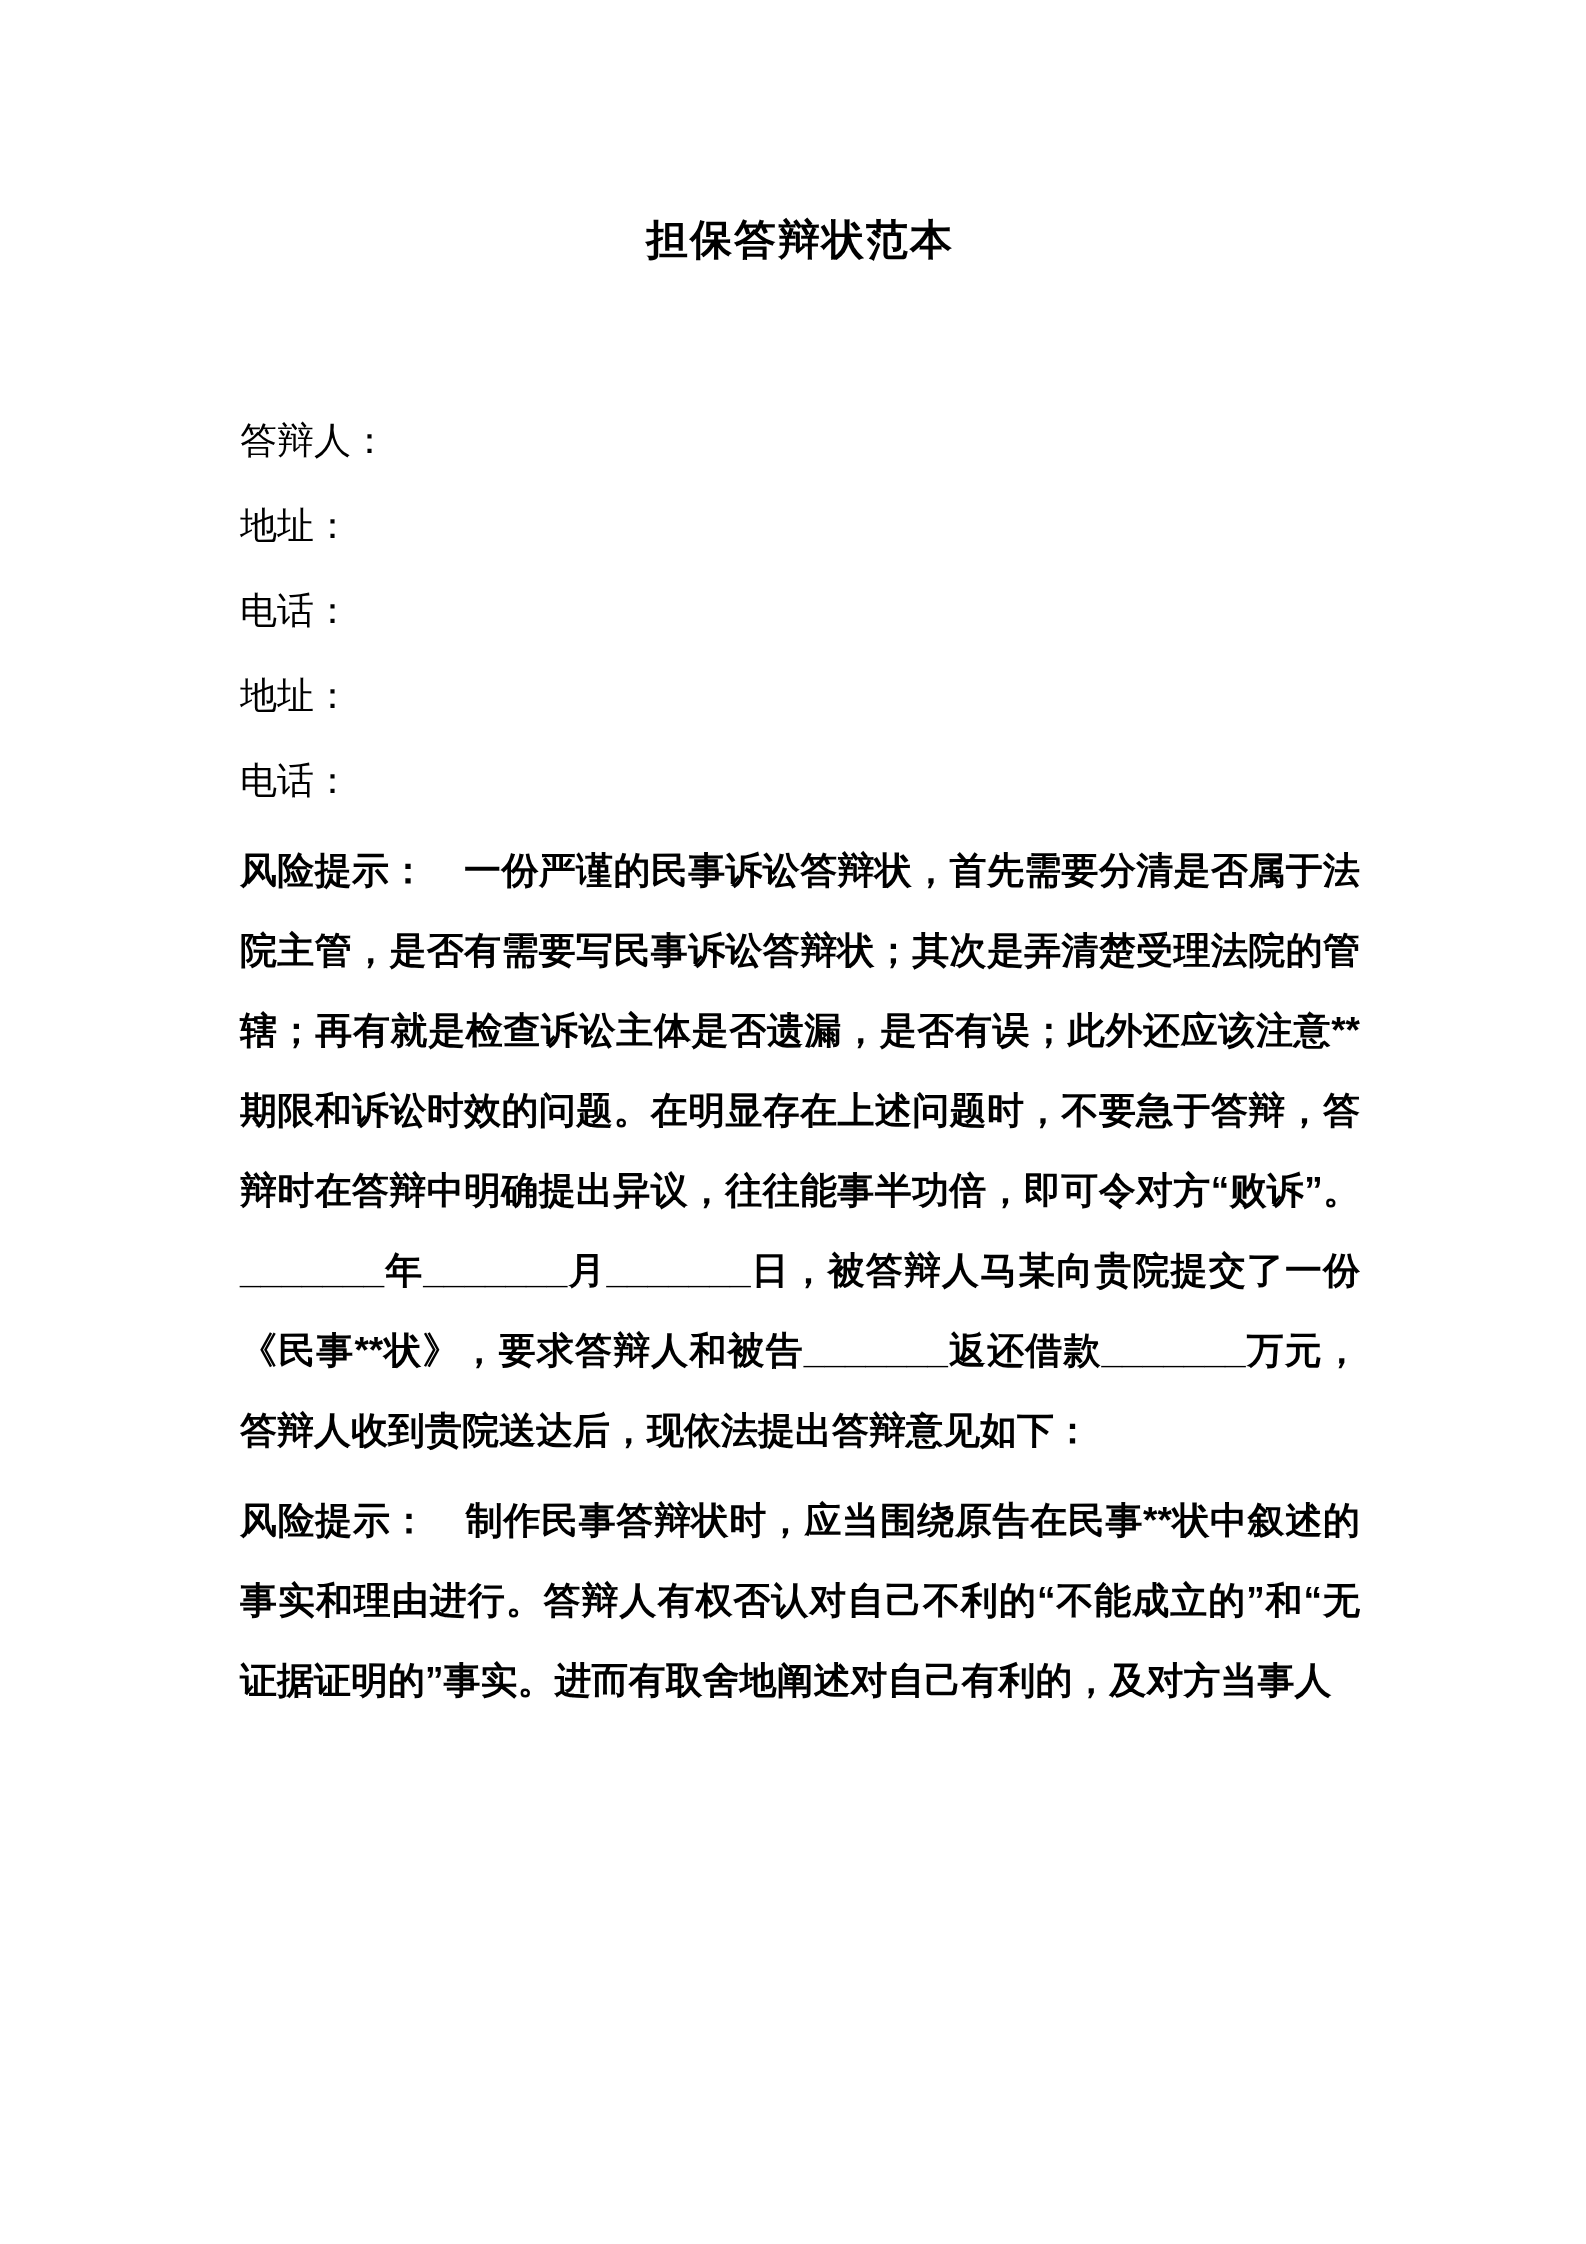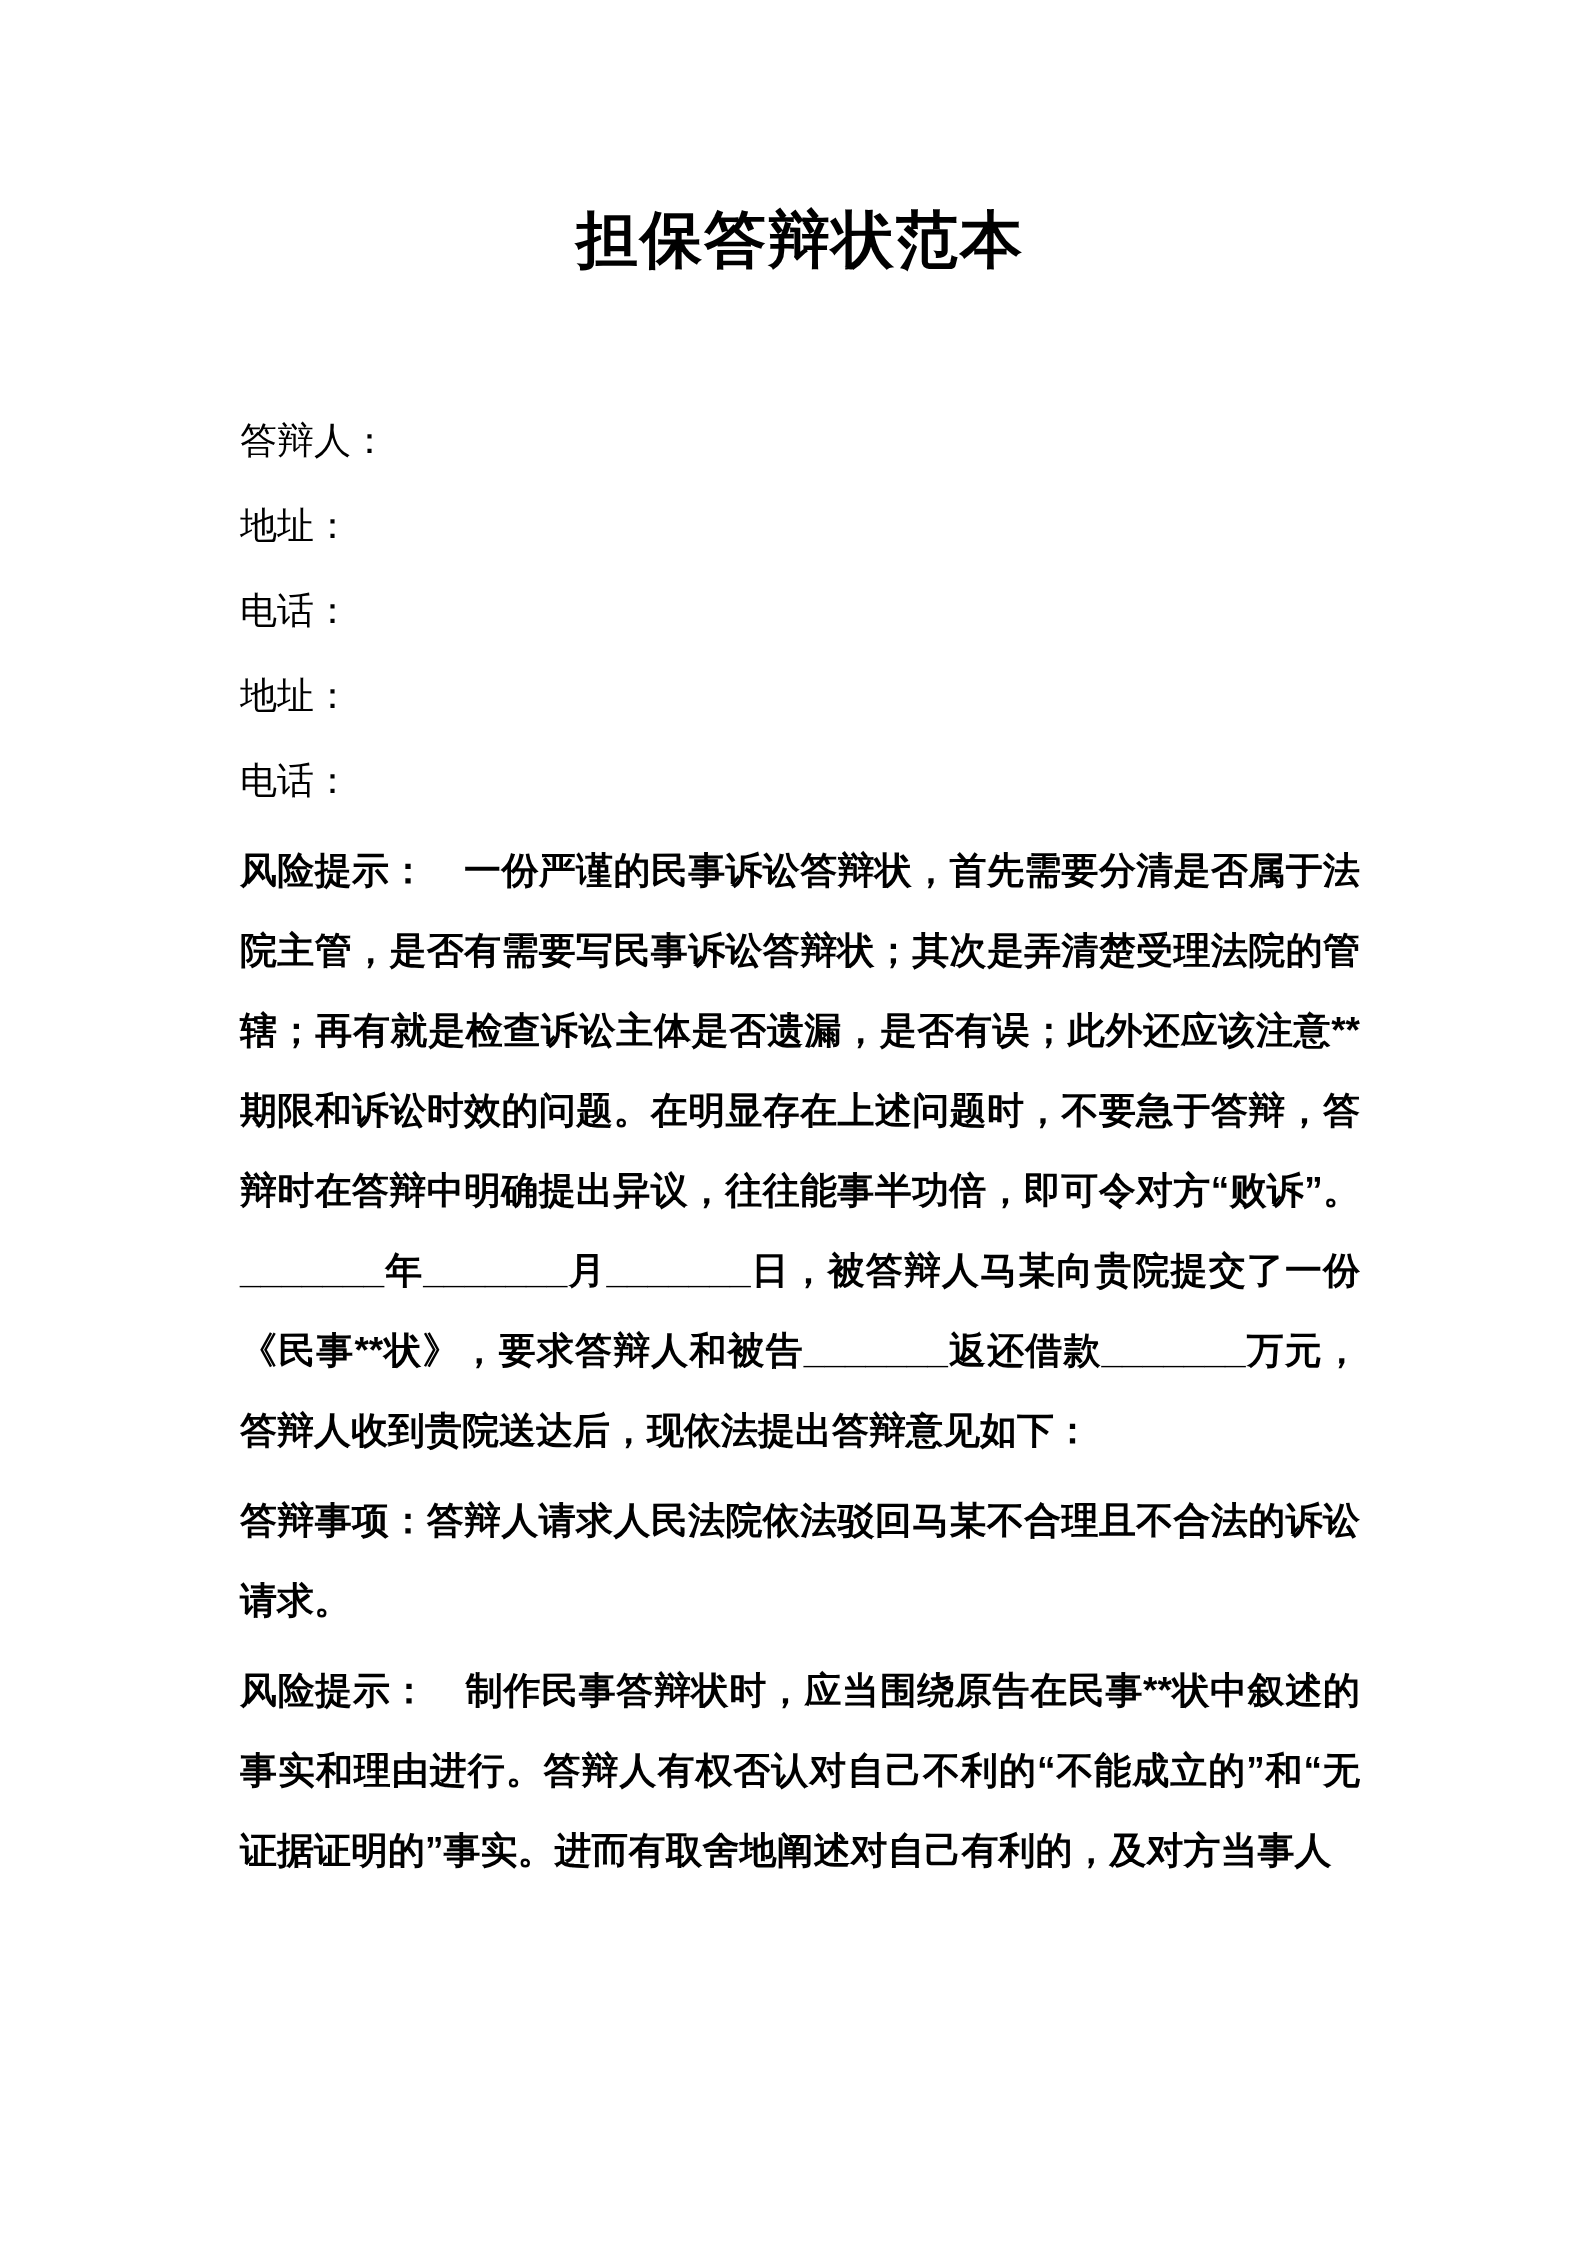--- a/index.html
+++ b/index.html
@@ -18,21 +18,21 @@
     box-sizing: border-box;
     width: 1586px;
     height: 2244px;
     padding-left: 240px;
     padding-right: 226px;
     background: #ffffff;
   }
   .doc-title {
     margin: 0;
     padding-top: 212px;
-    font-size: 62px;
+    font-size: 42px;
     line-height: 56px;
     font-weight: 700;
     text-align: center;
     letter-spacing: 2px;
   }
   .fields {
     margin-top: 130px;
   }
   .field-line {
     font-size: 37px;
@@ -62,17 +62,16 @@
   <div class="fields">
     <div class="field-line">答辩人：</div>
     <div class="field-line">地址：</div>
     <div class="field-line">电话：</div>
     <div class="field-line">地址：</div>
     <div class="field-line">电话：</div>
   </div>
 
   <div class="paragraphs">
     <p class="para">风险提示：　一份严谨的民事诉讼答辩状，首先需要分清是否属于法院主管，是否有需要写民事诉讼答辩状；其次是弄清楚受理法院的管辖；再有就是检查诉讼主体是否遗漏，是否有误；此外还应该注意**期限和诉讼时效的问题。在明显存在上述问题时，不要急于答辩，答辩时在答辩中明确提出异议，往往能事半功倍，即可令对方“败诉”。_______年_______月_______日，被答辩人马某向贵院提交了一份《民事**状》，要求答辩人和被告_______返还借款_______万元，答辩人收到贵院送达后，现依法提出答辩意见如下：</p>
-    <p class="para">答辩事项：答辩人请求人民法院依法驳回马某不合理且不合法的诉讼请求。</p>
     <p class="para">风险提示：　制作民事答辩状时，应当围绕原告在民事**状中叙述的事实和理由进行。答辩人有权否认对自己不利的“不能成立的”和“无证据证明的”事实。进而有取舍地阐述对自己有利的，及对方当事人</p>
   </div>
 
 </div>
 
 </body></html>

